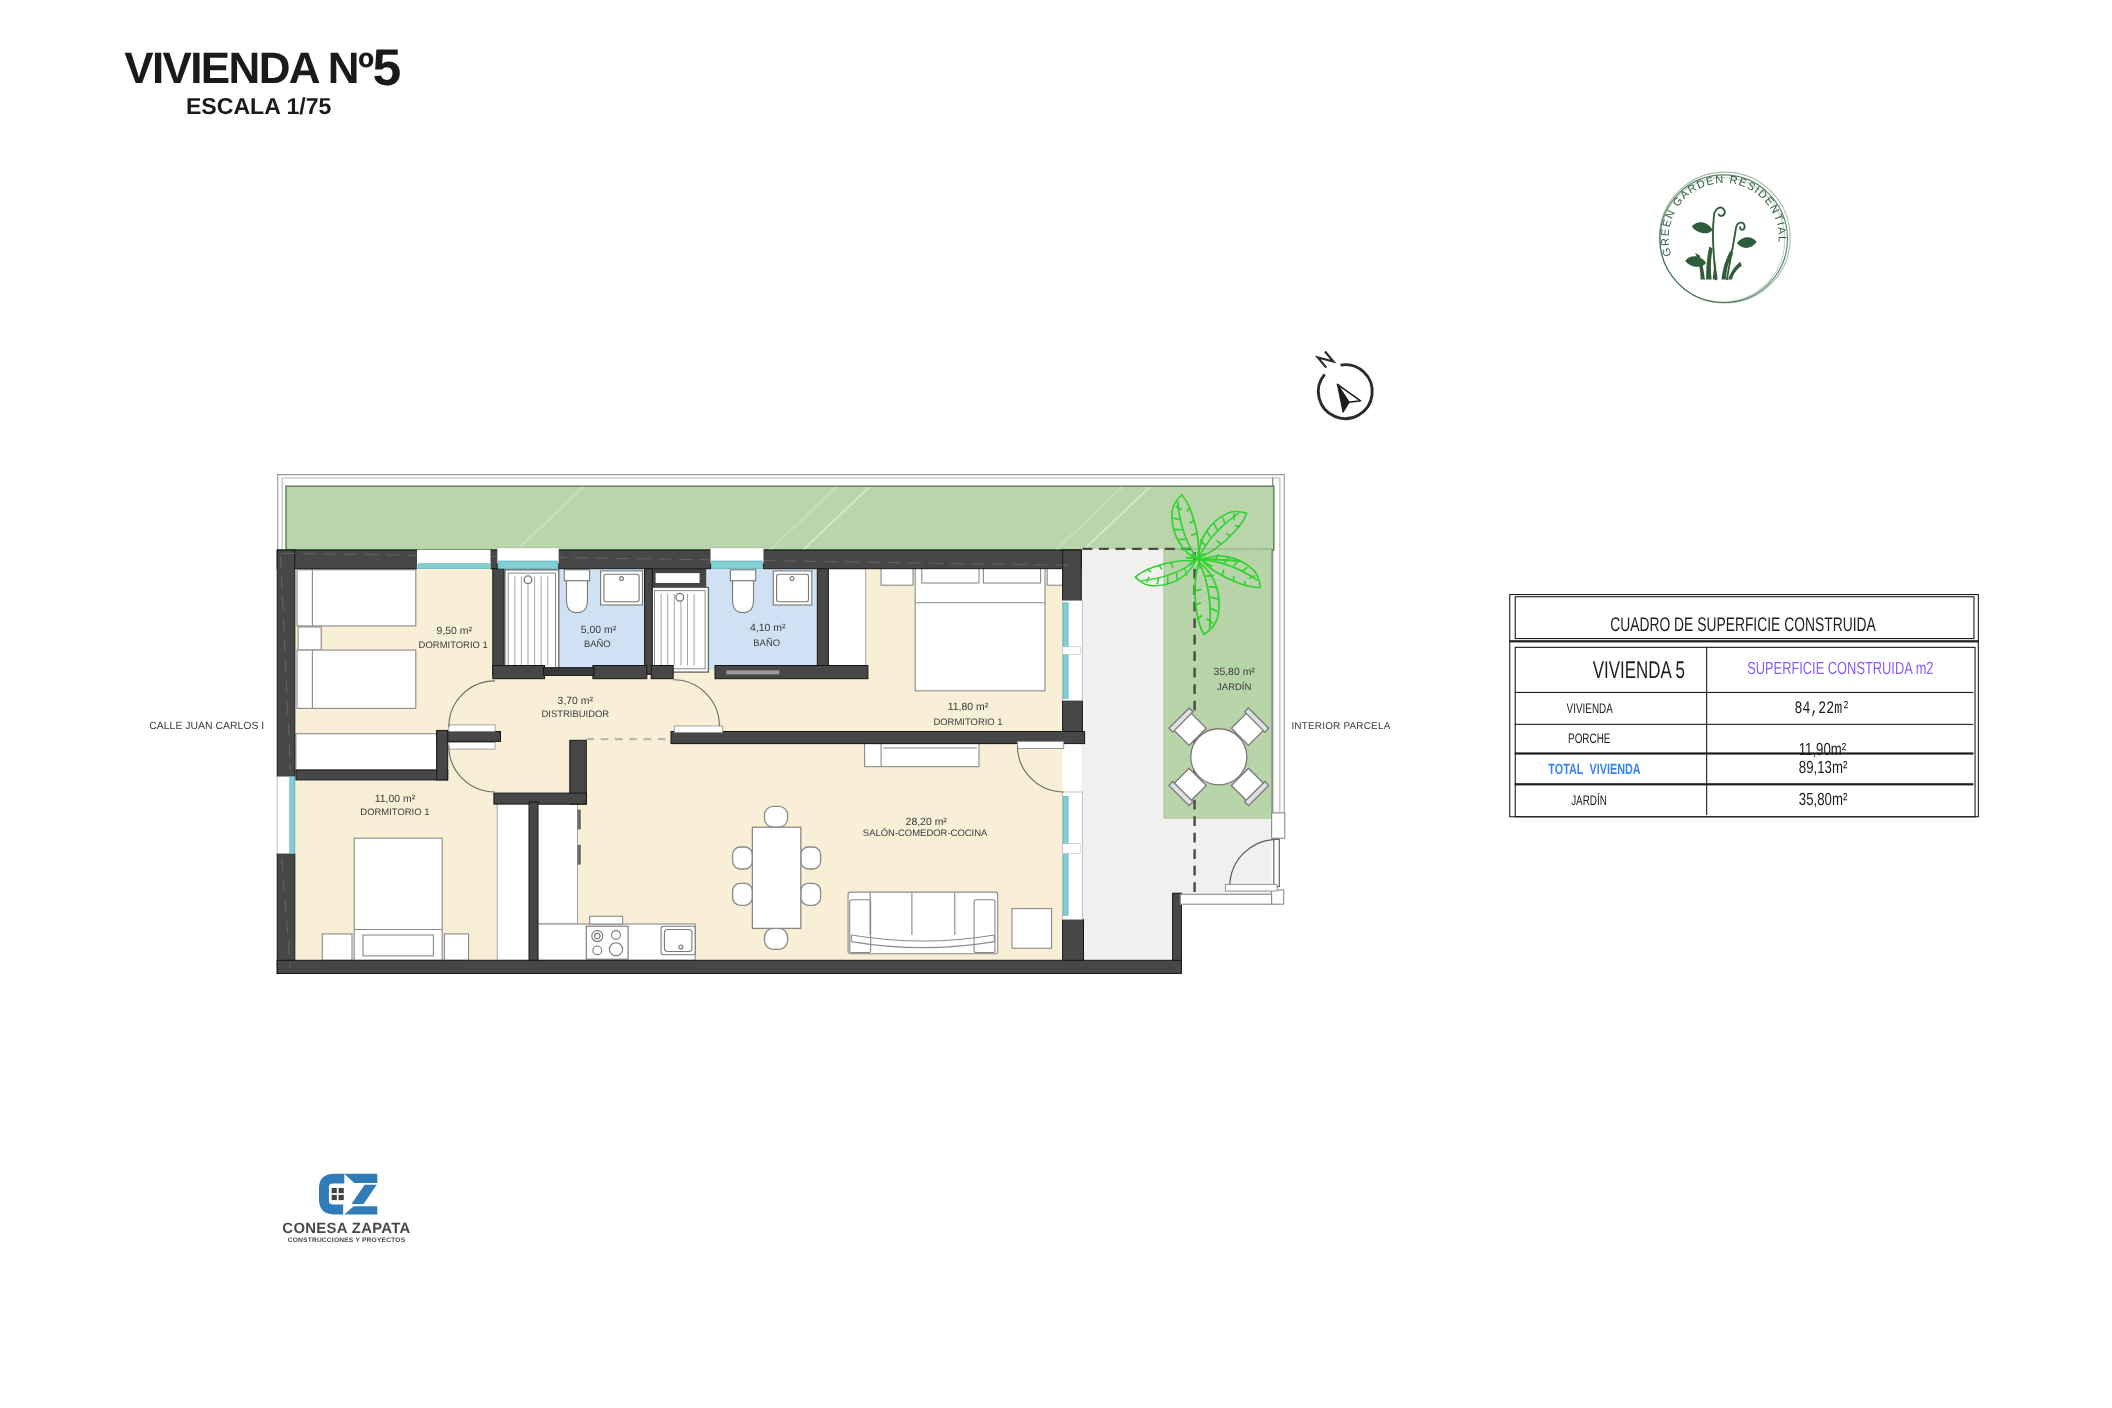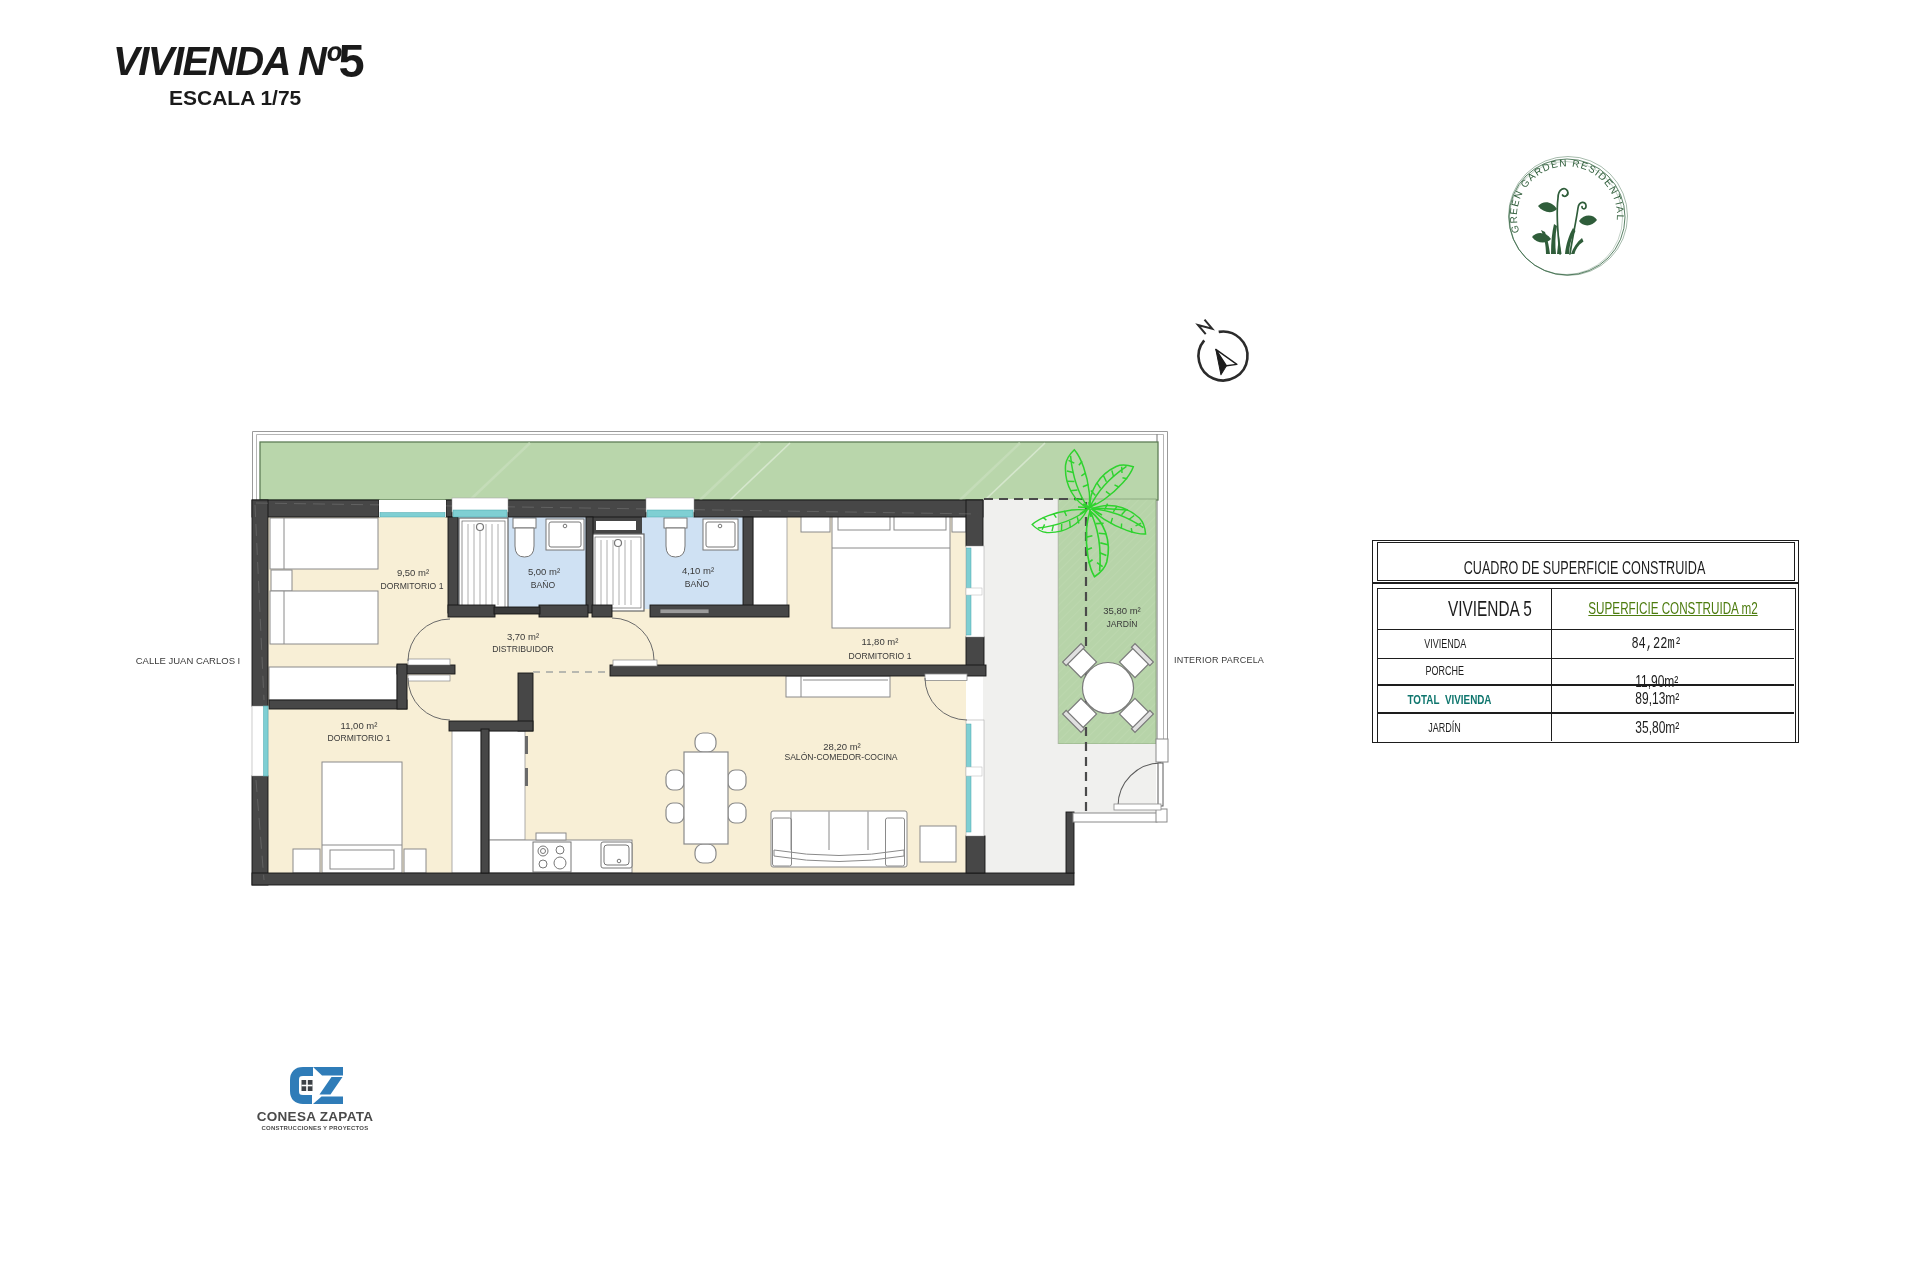--- a/index.html
+++ b/index.html
@@ -7,21 +7,21 @@
         font-family:"Liberation Sans", sans-serif;}
   .abs{position:absolute;}
   .lbl{color:#3a3a3a;}
 </style>
 </head>
 <body>
 <div id="page">
 
 <div class="abs" style="left:113px;top:31px;">
   <div style="font-family:'Liberation Sans',sans-serif;font-weight:bold;color:#1a1a1a;white-space:nowrap;">
-    <span style="font-size:40px;letter-spacing:-1.5px;font-style:italic;">VIVIENDA Nº</span><span style="font-size:47px;position:relative;top:2px;letter-spacing:0;">5</span>
+    <span style="font-size:40px;letter-spacing:-1.5px;">VIVIENDA Nº</span><span style="font-size:47px;position:relative;top:2px;letter-spacing:0;">5</span>
   </div>
   <div style="font-size:21px;font-weight:bold;color:#1a1a1a;margin-left:56px;margin-top:0px;letter-spacing:0;">ESCALA 1/75</div>
 </div>
 
 <div class="abs" style="left:1498px;top:148px;width:140px;height:140px;">
 <svg width="140" height="140" viewBox="0 0 140 140">
 
   <g fill="none" stroke="#3c6b4a" stroke-width="1">
     <circle cx="69" cy="69" r="58" opacity="0.85"></circle>
     <circle cx="70" cy="68" r="59.5" opacity="0.45"></circle>
@@ -77,39 +77,39 @@
   <div class="abs" style="left:5px;top:48px;width:417px;height:153px;border:1px solid #1d1d1d;"></div>
   <div class="abs" style="left:179px;top:48px;width:1px;height:153px;background:#1d1d1d;"></div>
   <div class="abs" style="left:5px;top:89px;width:417px;height:1px;background:#1d1d1d;"></div>
   <div class="abs" style="left:5px;top:118px;width:417px;height:1px;background:#1d1d1d;"></div>
   <div class="abs" style="left:5px;top:144px;width:417px;height:2px;background:#1d1d1d;"></div>
   <div class="abs" style="left:5px;top:172px;width:417px;height:2px;background:#1d1d1d;"></div>
 
   <div class="abs" style="left:0px;top:48px;width:188px;height:41px;display:flex;align-items:center;justify-content:center;color:#1d1d1d;padding-left:24px;">
         <span style="font-size:22px;display:inline-block;transform:scaleX(0.70);white-space:nowrap;">VIVIENDA 5</span>
       </div>
-  <div class="abs" style="left:180px;top:48px;width:242px;height:41px;display:flex;align-items:center;justify-content:center;color:#4d7c0f;text-decoration:underline;">
+  <div class="abs" style="left:180px;top:48px;width:242px;height:41px;display:flex;align-items:center;justify-content:center;color:#8b5cf6;">
         <span style="font-size:16px;display:inline-block;transform:scaleX(0.73);white-space:nowrap;">SUPERFICIE CONSTRUIDA m2</span>
       </div>
 
   <div class="abs" style="left:0px;top:89px;width:146px;height:29px;display:flex;align-items:center;justify-content:center;color:#1d1d1d;">
         <span style="font-size:12.5px;display:inline-block;transform:scaleX(0.72);white-space:nowrap;">VIVIENDA</span>
       </div>
   <div class="abs" style="left:180px;top:89px;width:210px;height:29px;display:flex;align-items:center;justify-content:center;color:#1d1d1d;font-family:Liberation Mono, monospace;">
         <span style="font-size:16px;display:inline-block;transform:scaleX(0.75);white-space:nowrap;">84,22m²</span>
       </div>
 
   <div class="abs" style="left:0px;top:118px;width:146px;height:26px;display:flex;align-items:center;justify-content:center;color:#1d1d1d;">
         <span style="font-size:12.5px;display:inline-block;transform:scaleX(0.72);white-space:nowrap;">PORCHE</span>
       </div>
   <div class="abs" style="left:180px;top:129px;width:210px;height:26px;display:flex;align-items:center;justify-content:center;color:#1d1d1d;">
         <span style="font-size:16px;display:inline-block;transform:scaleX(0.75);white-space:nowrap;">11,90m²</span>
       </div>
 
-  <div class="abs" style="left:0px;top:146px;width:155px;height:26px;display:flex;align-items:center;justify-content:center;font-weight:bold;color:#0f766e;">
+  <div class="abs" style="left:0px;top:146px;width:155px;height:26px;display:flex;align-items:center;justify-content:center;font-weight:bold;color:#3b82f6;">
         <span style="font-size:13.5px;display:inline-block;transform:scaleX(0.73);white-space:nowrap;">TOTAL&nbsp;&nbsp;VIVIENDA</span>
       </div>
   <div class="abs" style="left:180px;top:142px;width:210px;height:26px;display:flex;align-items:flex-end;justify-content:center;color:#1d1d1d;">
         <span style="font-size:16px;display:inline-block;transform:scaleX(0.75);white-space:nowrap;">89,13m²</span>
       </div>
 
   <div class="abs" style="left:0px;top:174px;width:146px;height:27px;display:flex;align-items:center;justify-content:center;color:#1d1d1d;">
         <span style="font-size:12.5px;display:inline-block;transform:scaleX(0.72);white-space:nowrap;">JARDÍN</span>
       </div>
   <div class="abs" style="left:180px;top:174px;width:210px;height:27px;display:flex;align-items:center;justify-content:center;color:#1d1d1d;">

